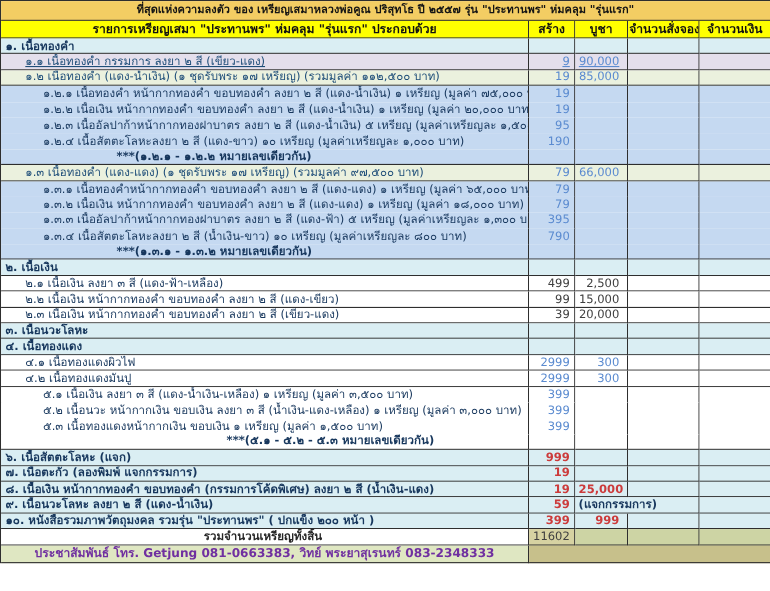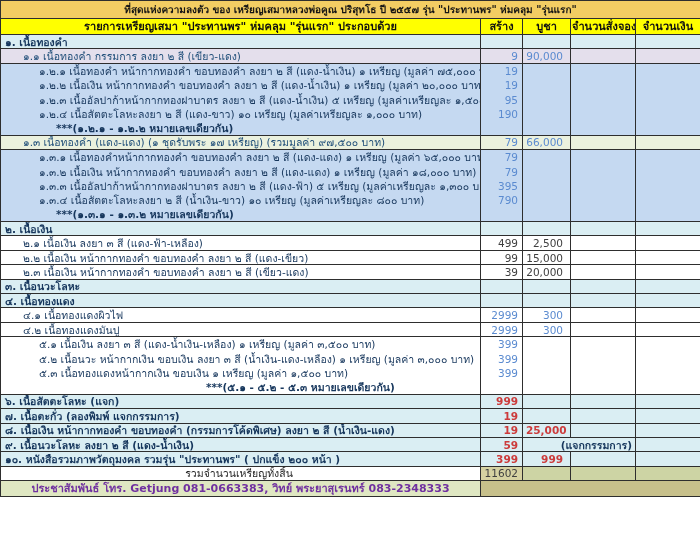--- a/index.html
+++ b/index.html
@@ -11,52 +11,52 @@
   td, th { border-right: 1px solid #2e2e2e; border-bottom: 1px solid #2e2e2e;
            font-size: 10.5px; line-height: 12px; height: 14.4px; padding: 0 3px;
            overflow: hidden; white-space: nowrap; vertical-align: middle; }
   
   .title-row td { background: #F3CD63; color: #141414; font-weight: bold;
                   text-align: center; font-size: 10px; height: 18px; }
   .header-row th { background: #FFFF00; color: #111; font-weight: bold;
                    text-align: center; font-size: 11px; height: 16px; padding: 0 1px; }
   
   tr[data-type="section"]   td { background: #DAEEF3; color: #17375D; font-weight: bold; }
-  tr[data-type="pink"]      td { background: #E4DFEC; color: #1F4E79; }
+  tr[data-type="pink"]      td { background: #E4DFEC; color: #1F4E79; text-decoration: underline; }
   tr[data-type="cream"]     td { background: #EBF1DE; color: #1F4E79; }
   tr[data-type="blue"]      td { background: #C5D9F1; color: #17375D; }
   tr[data-type="note-blue"] td { background: #C5D9F1; color: #17375D; font-weight: bold; }
   tr[data-type="white-gray"] td { background: #FFFFFF; color: #17375D; }
   tr[data-type="white-blue"] td { background: #FFFFFF; color: #17375D; }
   tr[data-type="white-sub"]  td { background: #FFFFFF; color: #17375D; }
   tr[data-type="note-white"] td { background: #FFFFFF; color: #17375D; font-weight: bold; }
   tr[data-type="committee"]  td { background: #DCE6F1; color: #17375D; font-weight: bold; }
   tr[data-type="cyan-red"]   td { background: #DAEEF3; color: #17375D; font-weight: bold; }
   
   tr[data-type="section"] .c-label, tr[data-type="cyan-red"] .c-label { padding-left: 4px; }
   tr[data-type="pink"] .c-label, tr[data-type="cream"] .c-label,
   tr[data-type="white-gray"] .c-label, tr[data-type="white-blue"] .c-label { padding-left: 22px; }
   tr[data-type="blue"] .c-label, tr[data-type="white-sub"] .c-label { padding-left: 38px; }
-  tr[data-type="note-blue"] .c-label { padding-left: 55px; }
+  tr[data-type="note-blue"] .c-label { padding-left: 105px; }
   tr[data-type="note-white"] .c-label { padding-left: 205px; }
   
   .c-num { text-align: right; }
   .c-srang { padding-right: 4px; }
   .c-bucha { padding-right: 7px; }
   tr[data-type="pink"] .c-num, tr[data-type="cream"] .c-num, tr[data-type="blue"] .c-num,
   tr[data-type="white-blue"] .c-num, tr[data-type="white-sub"] .c-num { color: #5B8BD0; font-weight: normal; }
   tr[data-type="white-gray"] .c-num { color: #404040; }
   tr[data-type="cyan-red"] .c-num { color: #CC3B3B; }
   tr[data-type="committee"] .c-srang { background: #CCD4E8; color: #5B8BD0; font-weight: normal; }
   tr[data-type="committee"] .c-bucha { background: #FFFFFF; color: #1a1a1a; font-weight: bold; }
-  .c-merge { text-align: right; color: #CC3B3B; }
+  .c-merge { text-align: left; color: #CC3B3B; }
   
   tr.nbb td { border-bottom: none; }
   
-  .total-row .c-label { background: #FFFFFF; color: #262626; font-weight: normal; text-align: center; padding-left: 0; }
+  .total-row .c-label { background: #FFFFFF; color: #262626; font-weight: bold; text-align: center; padding-left: 0; }
   .total-row .c-total-val { background: #D6D2A2; color: #404040; text-align: right; padding-right: 4px; }
   .total-row .c-khaki { background: #CDD4A4; }
   .footer-row .c-contact { background: #DFE7C2; color: #7030A0; font-weight: bold;
                            text-align: center; font-size: 11px; height: 16px; }
   .footer-row .c-olive { background: #C7C08B; }
 </style>
 </head>
 <body>
 
 <div class="sheet">
@@ -88,20 +88,27 @@
           <td class="c-order"></td>
           <td class="c-amount"></td>
         </tr>
         <tr data-type="pink">
           <td class="c-label">๑.๑  เนื้อทองคำ กรรมการ ลงยา ๒ สี (เขียว-แดง)</td>
           <td class="c-num c-srang">9</td>
           <td class="c-num c-bucha">90,000</td>
           <td class="c-order"></td>
           <td class="c-amount"></td>
         </tr>
+        <tr data-type="cream">
+          <td class="c-label">๑.๒  เนื้อทองคำ (แดง-น้ำเงิน)  (๑ ชุดรับพระ ๑๗ เหรียญ) (รวมมูลค่า ๑๑๒,๕๐๐ บาท)</td>
+          <td class="c-num c-srang">19</td>
+          <td class="c-num c-bucha">85,000</td>
+          <td class="c-order"></td>
+          <td class="c-amount"></td>
+        </tr>
         <tr data-type="blue" class="nbb">
           <td class="c-label">๑.๒.๑ เนื้อทองคำ หน้ากากทองคำ ขอบทองคำ ลงยา ๒ สี (แดง-น้ำเงิน) ๑ เหรียญ  (มูลค่า ๗๕,๐๐๐ บาท)</td>
           <td class="c-num c-srang">19</td>
           <td class="c-num c-bucha"></td>
           <td class="c-order"></td>
           <td class="c-amount"></td>
         </tr>
         <tr data-type="blue" class="nbb">
           <td class="c-label">๑.๒.๒ เนื้อเงิน หน้ากากทองคำ ขอบทองคำ ลงยา ๒ สี (แดง-น้ำเงิน) ๑ เหรียญ  (มูลค่า ๒๐,๐๐๐ บาท)</td>
           <td class="c-num c-srang">19</td>

